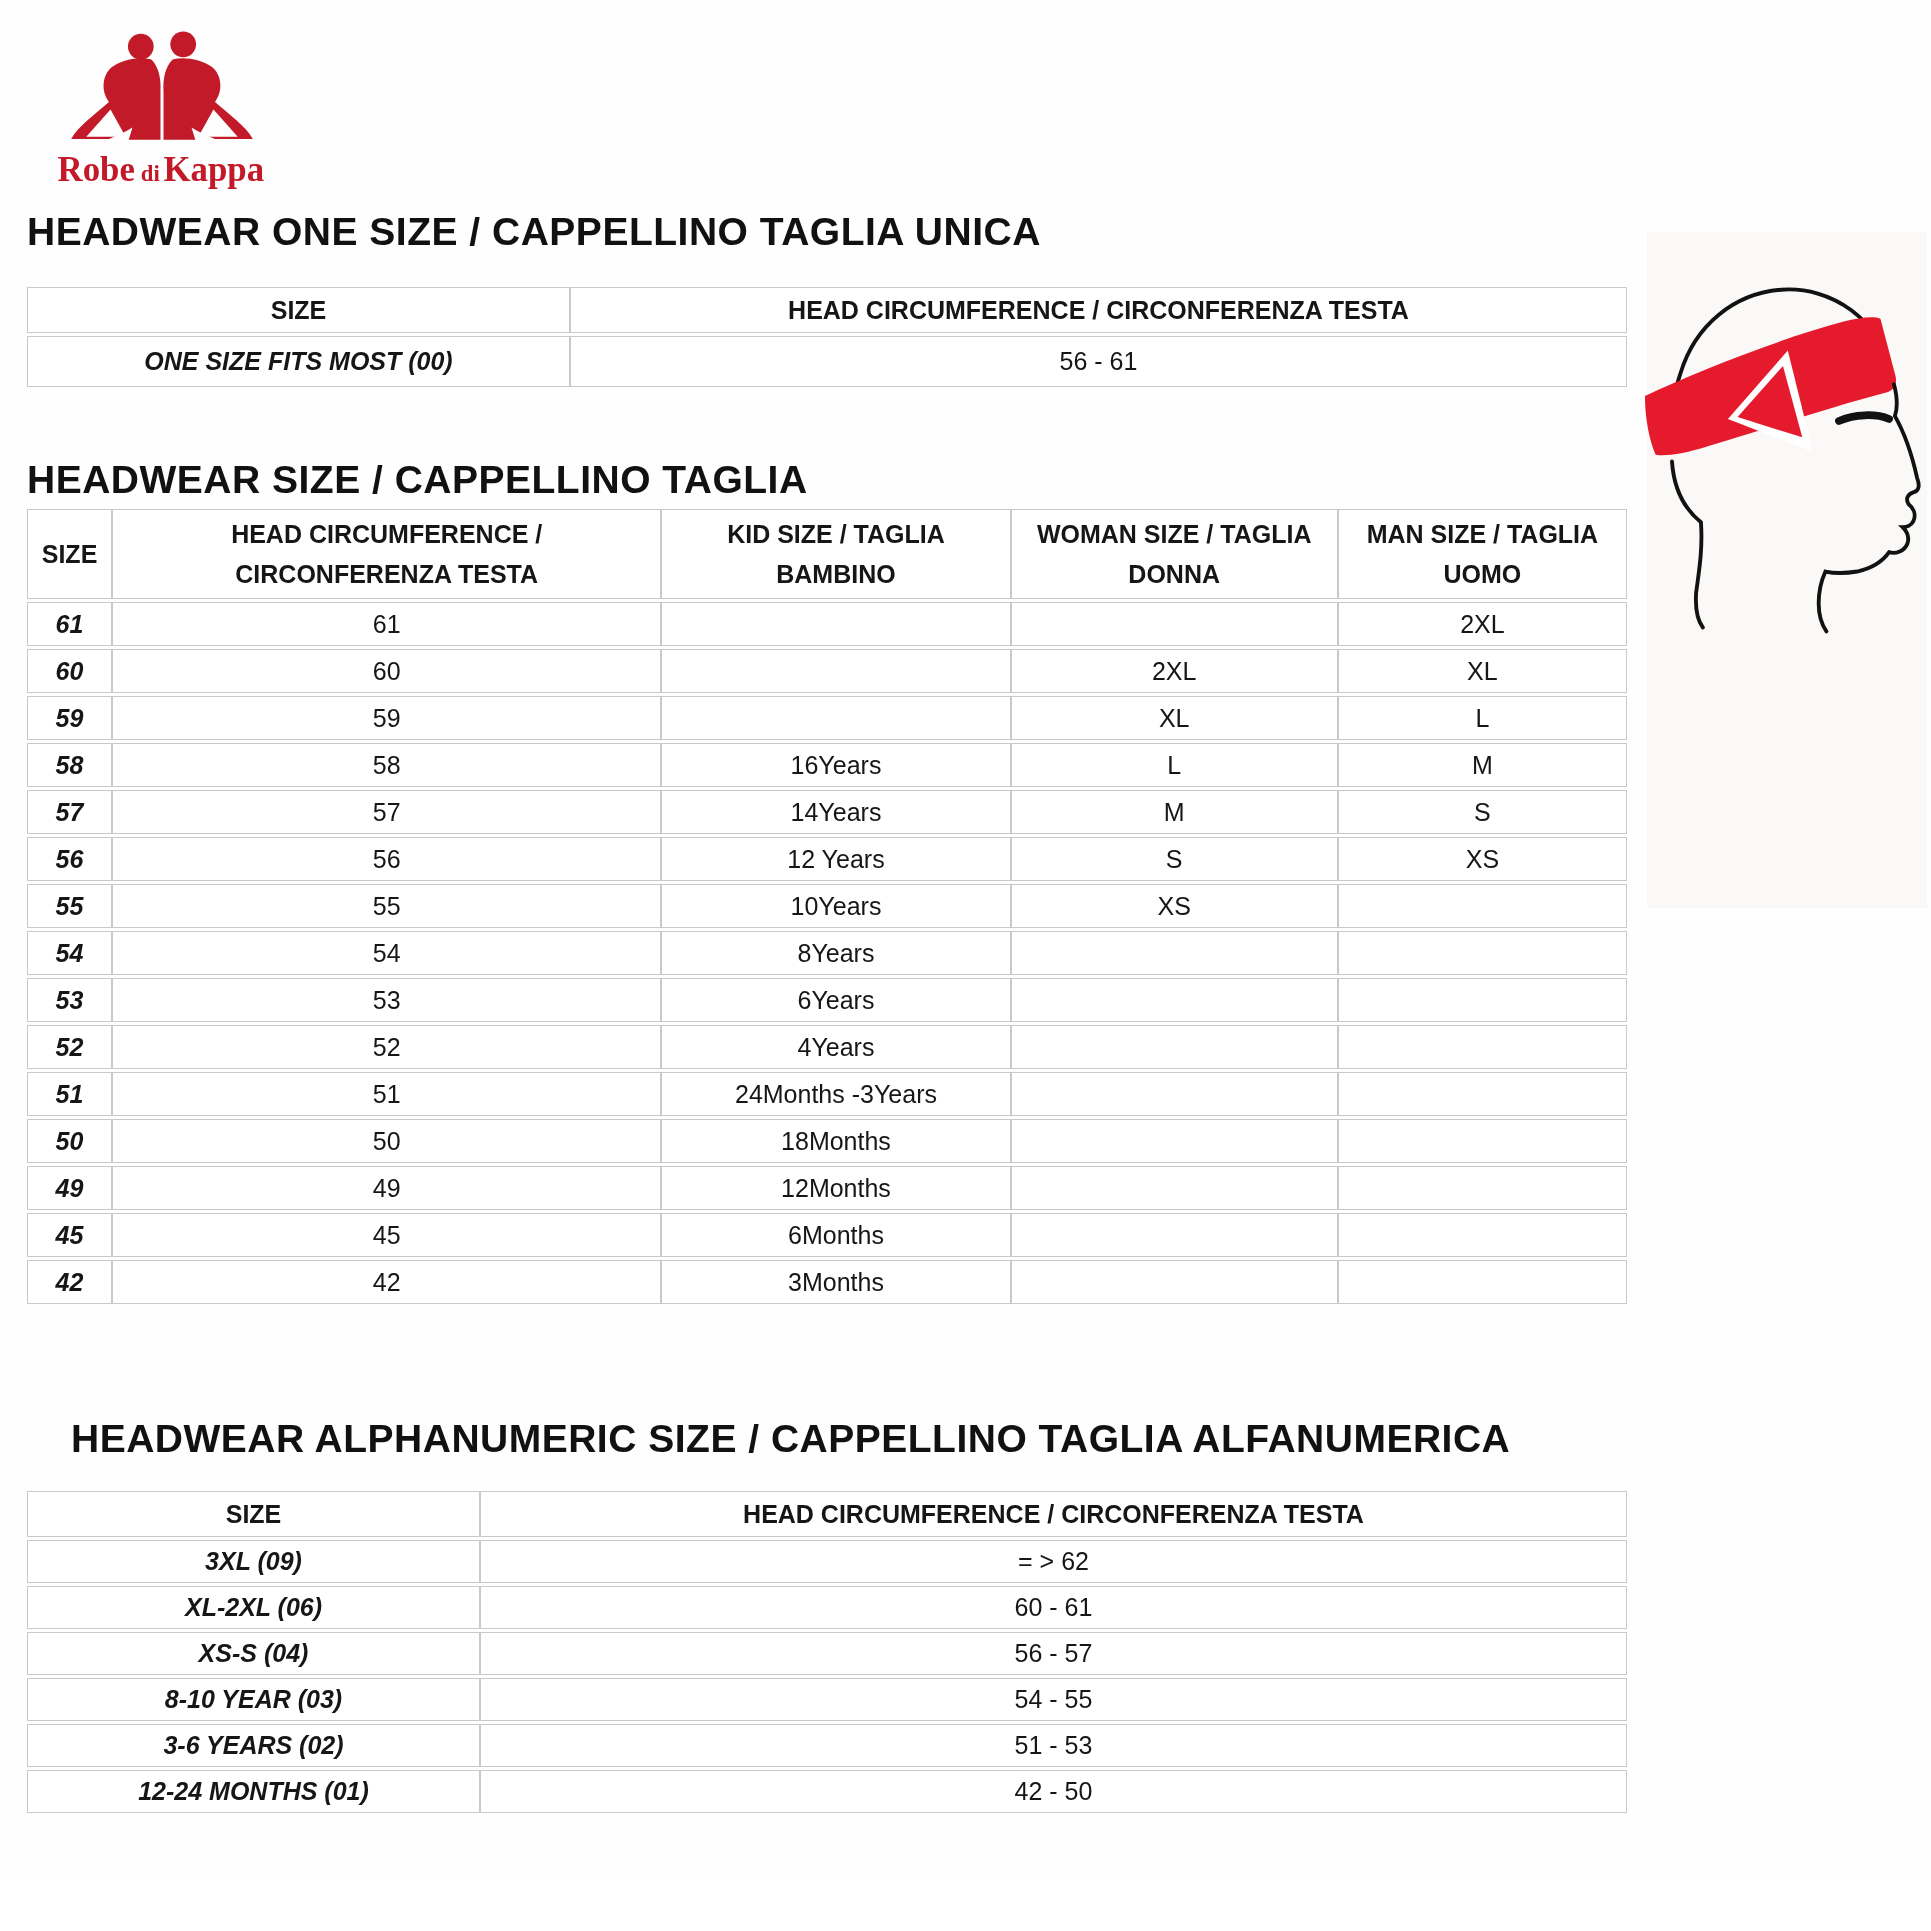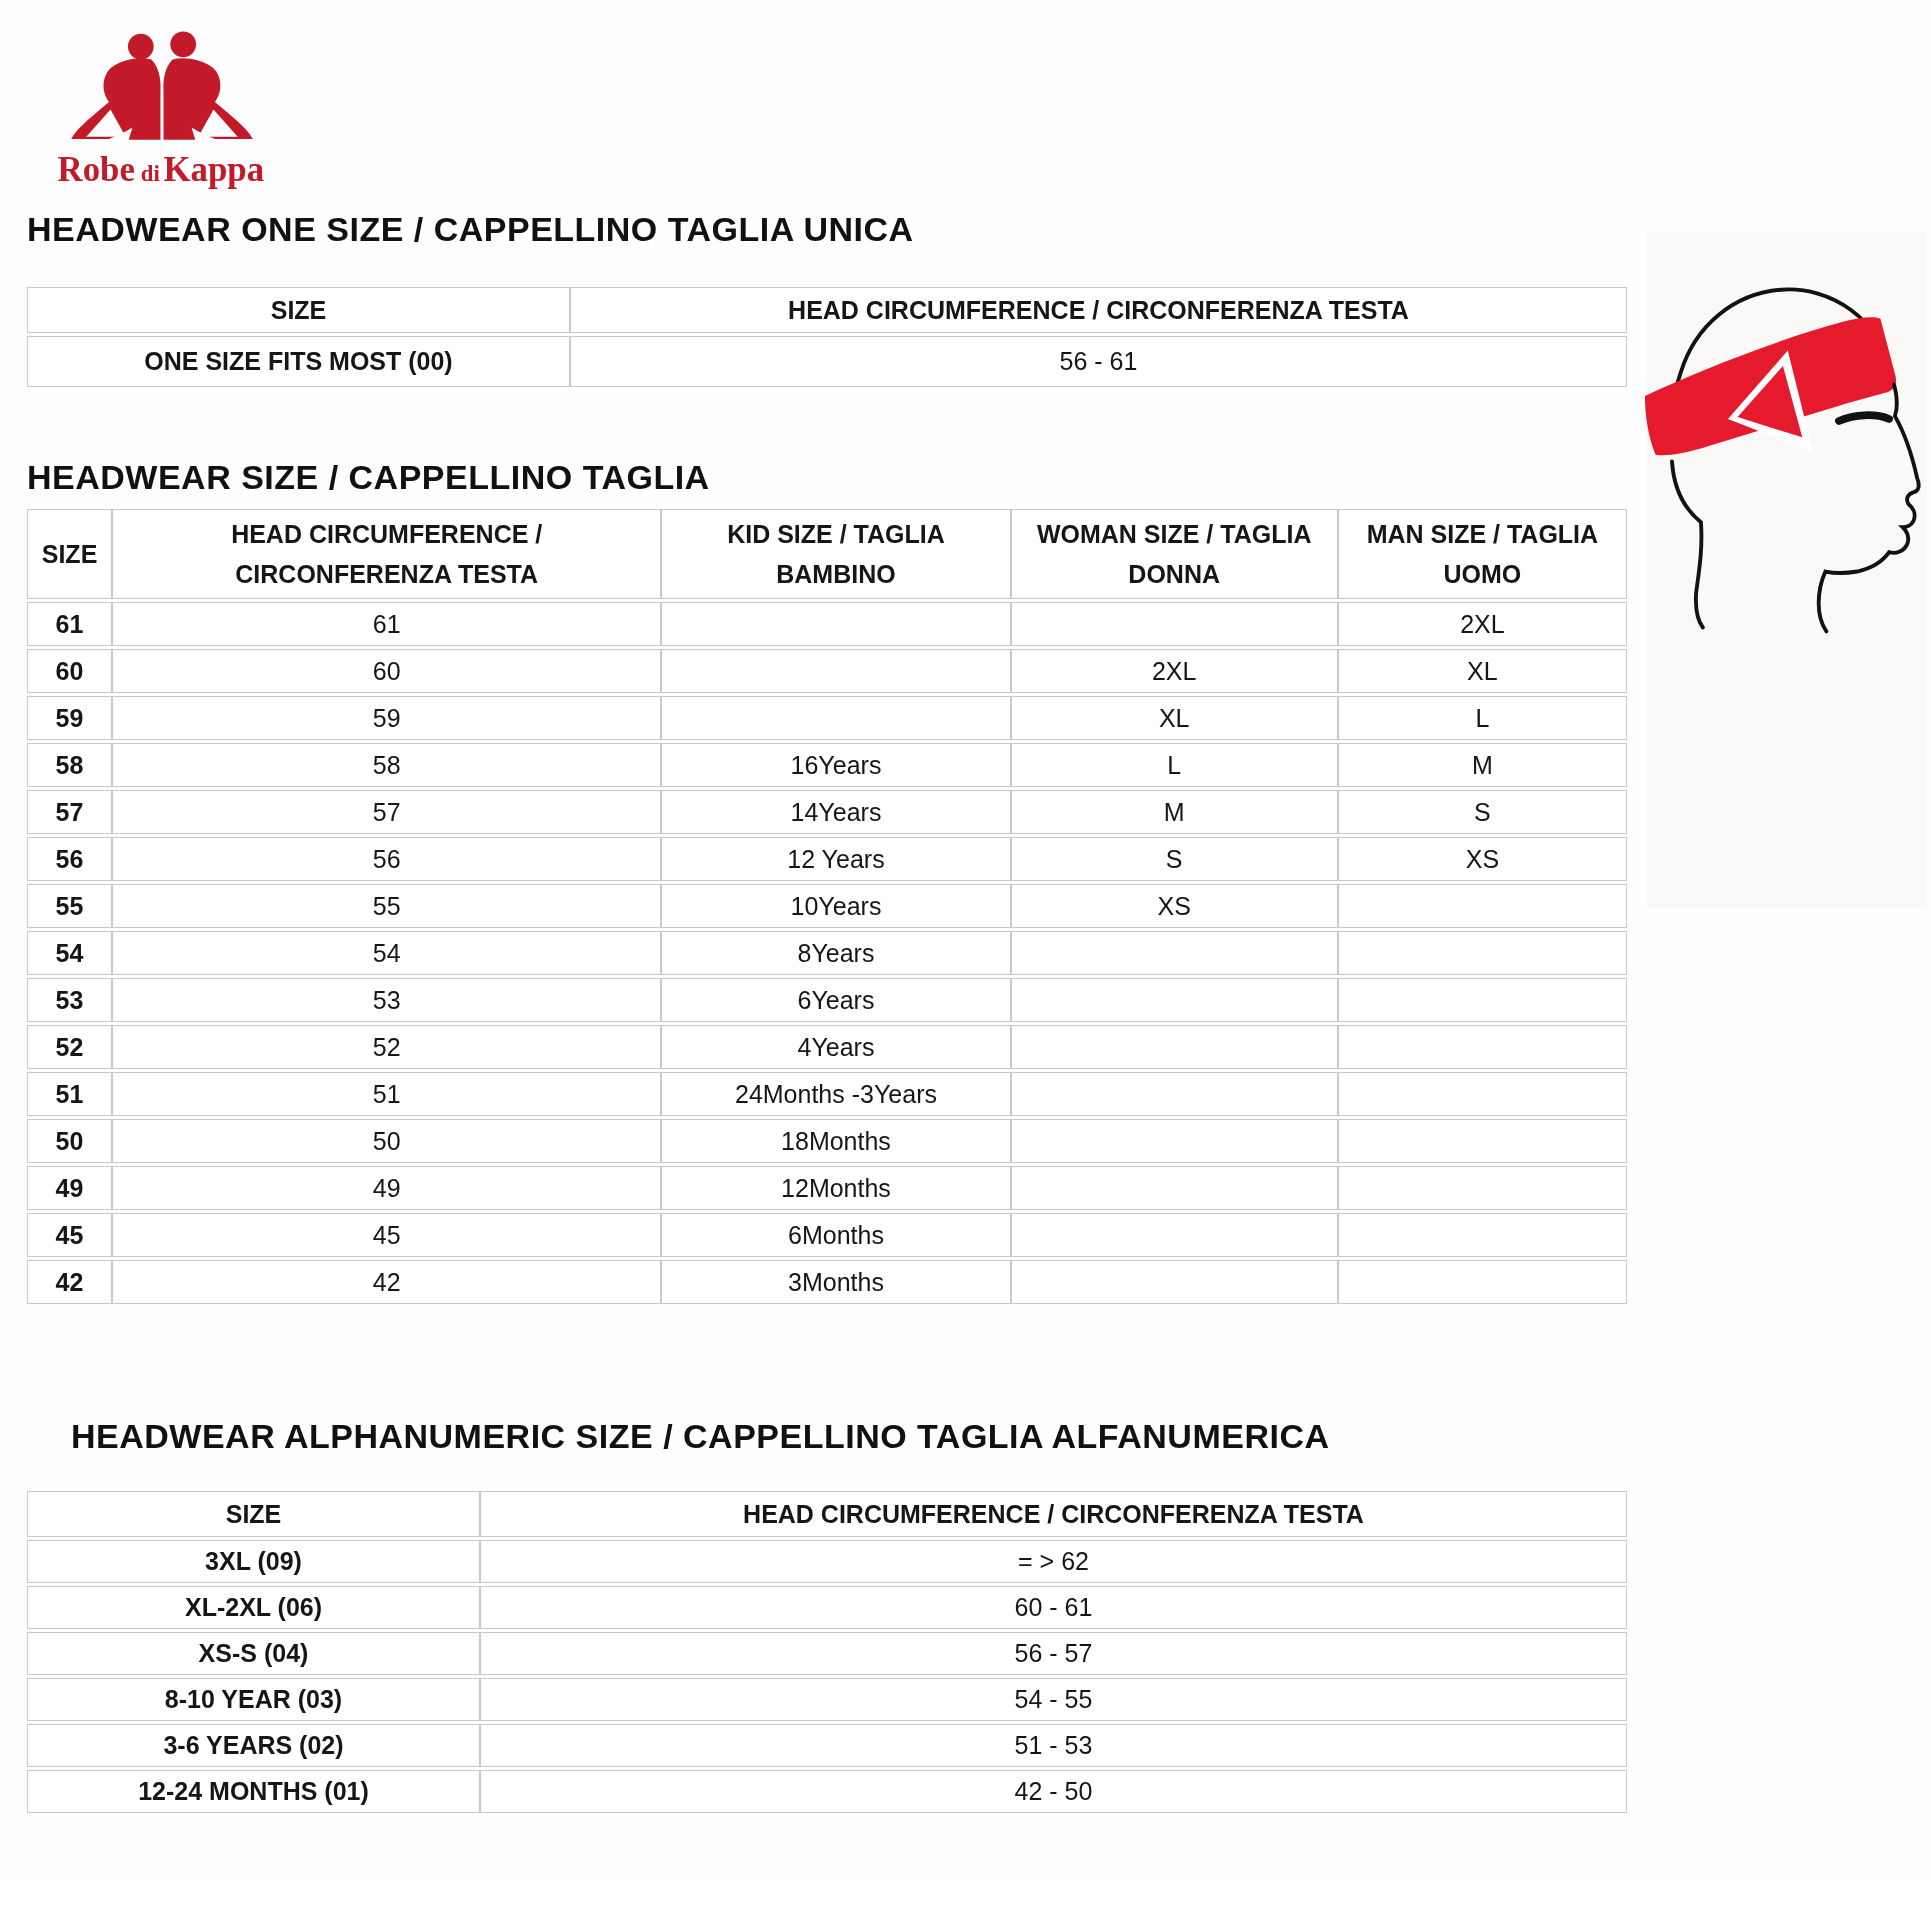--- a/index.html
+++ b/index.html
@@ -2,41 +2,41 @@
 <html><head>
 <meta charset="utf-8">
 <style>
   html,body { margin:0; padding:0; background:#ffffff; }
   .page {
     position:relative; width:1931px; height:1881px; background:#fefefe;
     font-family:"Liberation Sans","DejaVu Sans",sans-serif; color:#161616;
     overflow:hidden;
   }
   .section-title {
-    position:absolute; left:27px; font-size:34px; font-weight:bold;
+    position:absolute; left:27px; font-size:39px; font-weight:bold;
     letter-spacing:0.5px; color:#111; white-space:nowrap;
   }
   #title-1 { top:210px; }
   #title-2 { top:458px; }
   #title-3 { top:1417px;margin-left:44px; }
 
   table.size-table {
     position:absolute; left:27px; width:1600px;
     border-collapse:separate; border-spacing:0 3.9px; table-layout:fixed;
   }
   #table-one   { top:284px; }
   #table-size  { top:506px; }
   #table-alpha { top:1488px; }
 
   .size-table th, .size-table td {
     border:1px solid #c9c9c9; background:#ffffff; text-align:center;
     vertical-align:middle; font-size:25px; padding:0 5.8px; overflow:hidden;
   }
   .size-table th { font-weight:bold; white-space:pre-line; line-height:1.6; }
-  .size-table td:first-child { font-weight:bold; }
+  .size-table td:first-child { font-weight:bold;font-style:italic; }
 
   #table-one th   { height:44px; }
   #table-one td   { height:49px; }
   #table-size th  { height:88px; }
   #table-size td  { height:42px; }
   #table-alpha th { height:44px; }
   #table-alpha td { height:41px; }
 
   .logo { position:absolute; left:56px; top:11.6px; width:212px; height:179px; }
 

